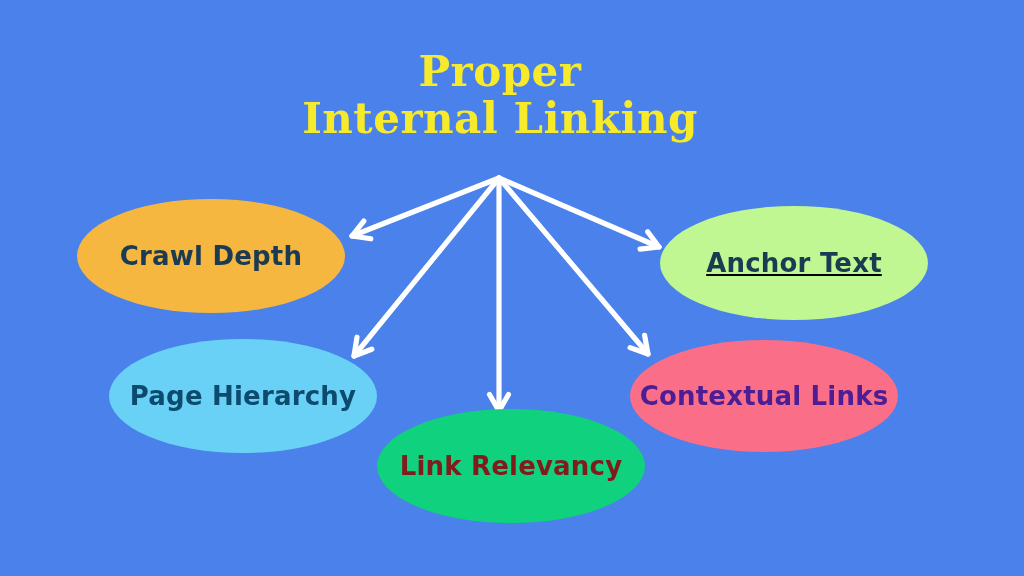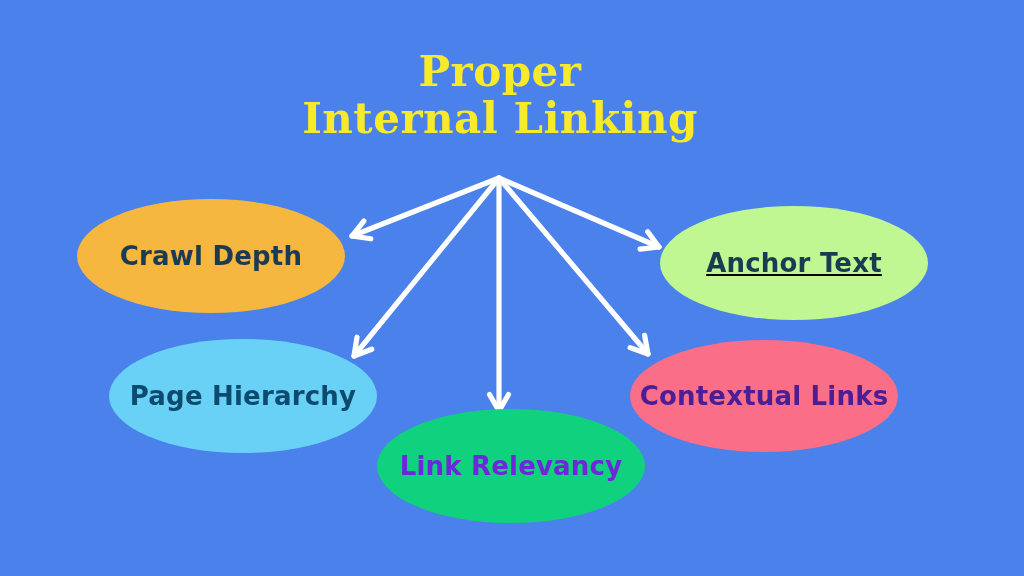--- a/index.html
+++ b/index.html
@@ -90,21 +90,21 @@
 
   <div class="node" style="left: 77px; top: 199px; width: 268px; height: 114px; background: rgb(245, 183, 63); text-align: center;">
     <span class="node-label" style="color: rgb(27, 59, 82);">Crawl Depth</span>
   </div>
 
   <div class="node" style="left: 109px; top: 339px; width: 268px; height: 114px; background: rgb(105, 208, 246);">
     <span class="node-label" style="color: #0c4a6e;">Page Hierarchy</span>
   </div>
 
   <div class="node" style="left: 377px; top: 409px; width: 268px; height: 114px; background: rgb(16, 209, 125);">
-    <span class="node-label" style="color: #6d28d9;">Link Relevancy</span>
+    <span class="node-label" style="color: #7f1d1d;">Link Relevancy</span>
   </div>
 
   <div class="node" style="left: 630px; top: 340px; width: 268px; height: 112px; background: rgb(250, 111, 135);">
     <span class="node-label" style="color: #4c1d95;">Contextual Links</span>
   </div>
 
   <div class="node" style="left: 660px; top: 206px; width: 268px; height: 114px; background: rgb(192, 247, 146); text-decoration: underline;">
     <span class="node-label" style="color: rgb(27, 59, 82);">Anchor Text</span>
   </div>
 

